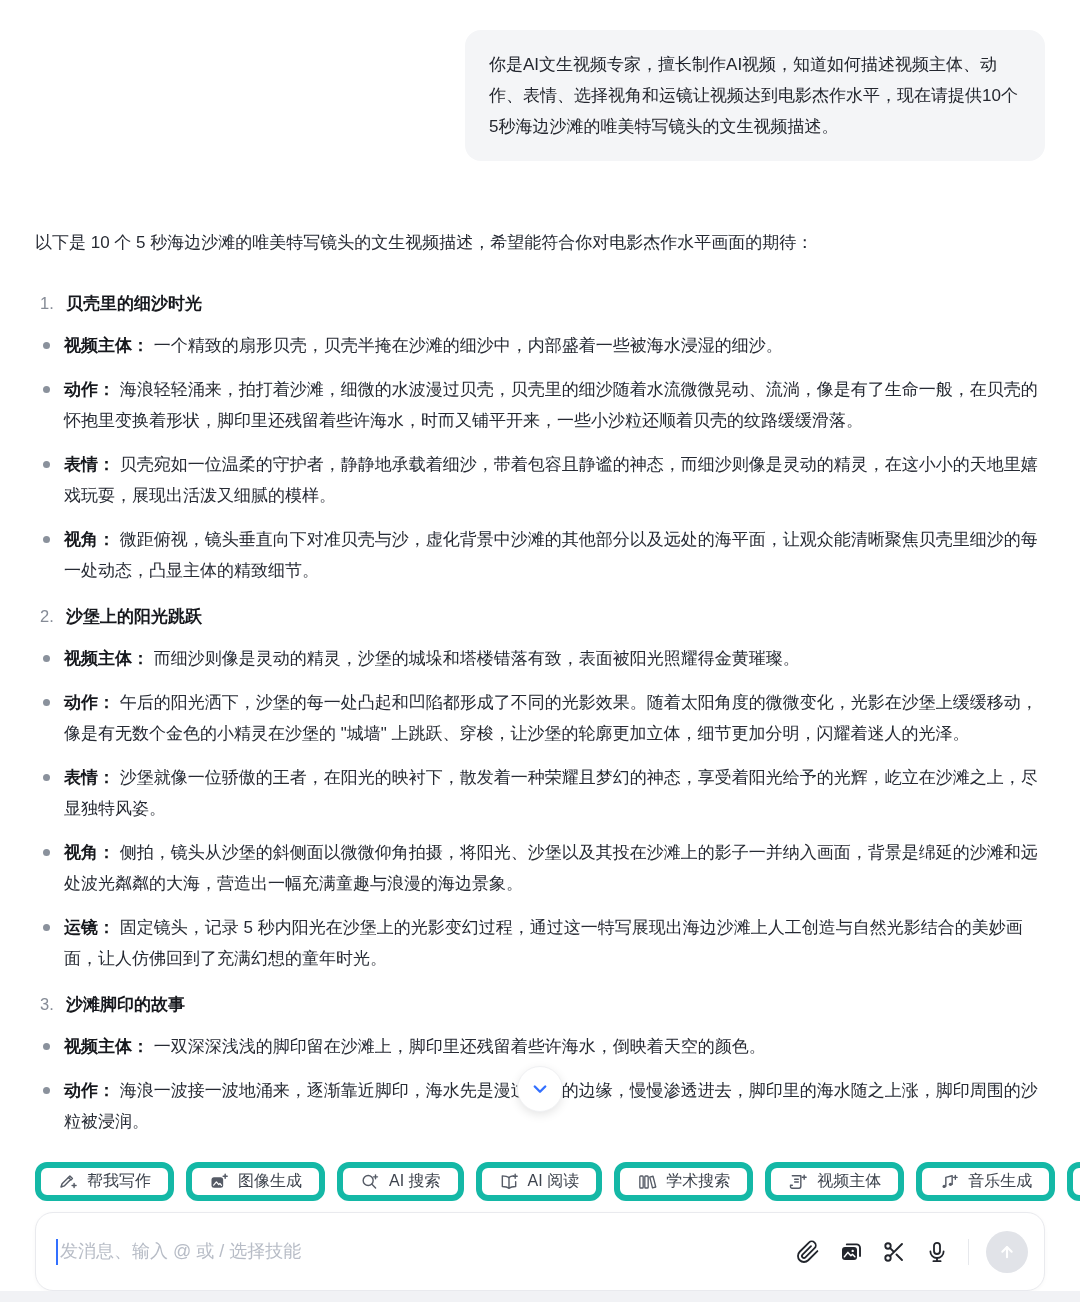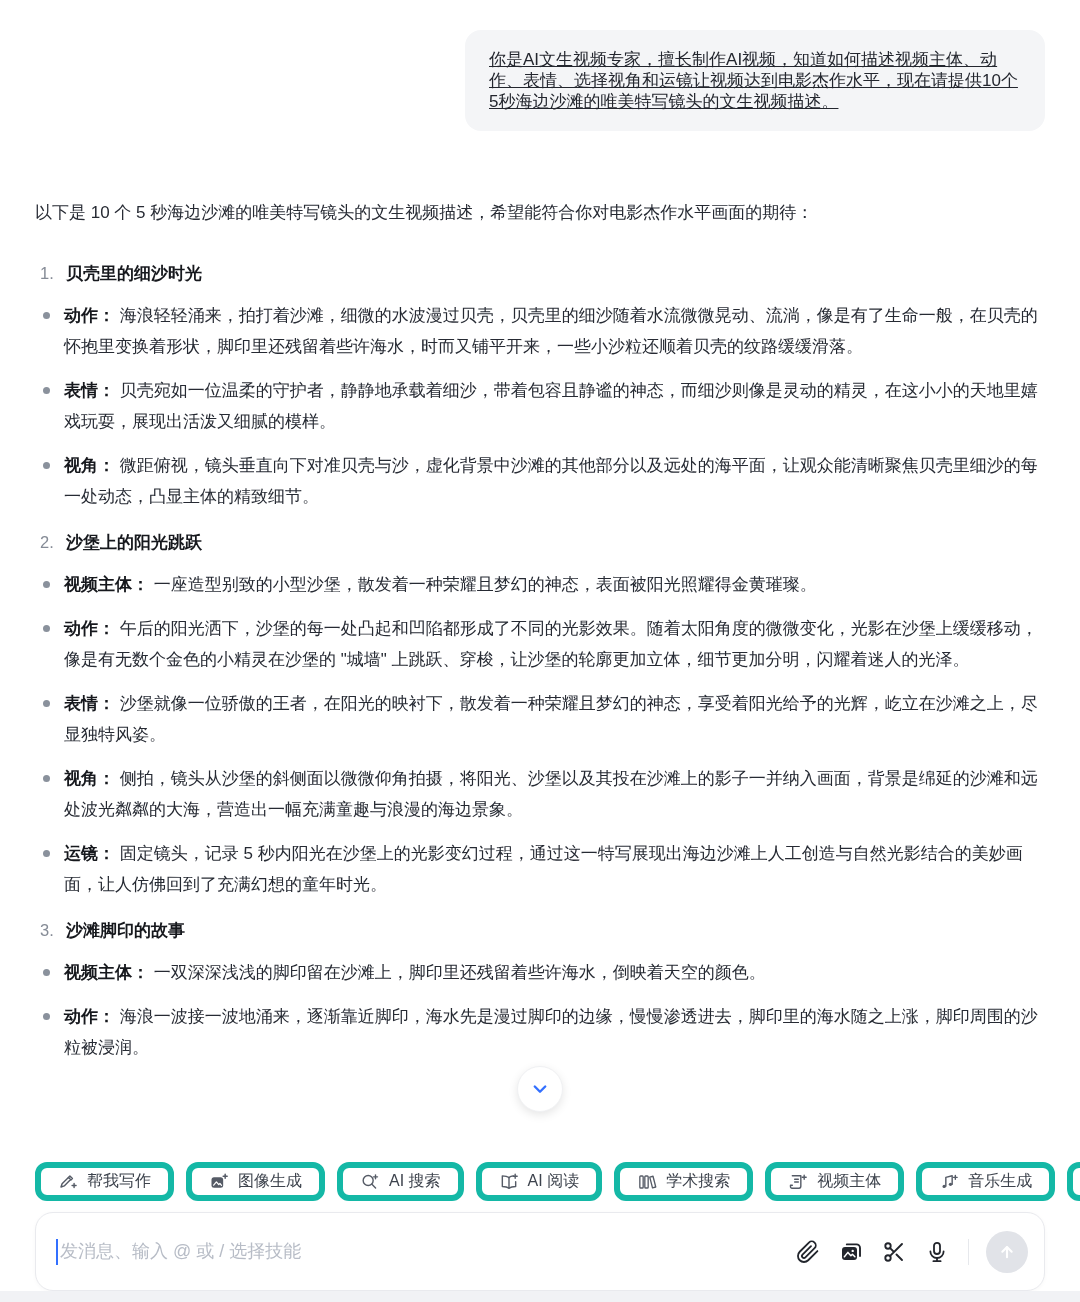--- a/index.html
+++ b/index.html
@@ -12,21 +12,21 @@
     overflow:hidden;
   }
   .page { position:absolute; inset:0; overflow:hidden; background:#fff; }
 
   
   .messages { position:absolute; top:0; left:0; right:0; bottom:152px; overflow:hidden; padding:30px 35px 0; }
 
   .user-bubble {
     margin-left:auto; width:580px;
     background:#f4f5f7; border-radius:16px;
-    padding:19px 24px; font-size:17px; line-height:21px; color:#23262e;text-decoration:underline;
+    padding:19px 24px; font-size:17px; line-height:31px; color:#23262e;
   }
 
   .answer { margin-top:66px; font-size:17px; line-height:31px; color:#262a33; }
   .answer-intro { margin-bottom:30px; }
 
   .section-header { display:flex; gap:9px; margin:15px 0 11px; padding-left:5px; align-items:baseline; }
   .section-number { color:#858b96; font-size:16.5px; min-width:17px; }
   .section-title { font-weight:700; color:#16181d; font-size:17px; }
 
   .bullets { list-style:none; }
@@ -96,20 +96,24 @@
 
     <div class="answer">
       <p class="answer-intro">以下是 10 个 5 秒海边沙滩的唯美特写镜头的文生视频描述，希望能符合你对电影杰作水平画面的期待：</p>
       <div>
   <div>
     <div class="section-header">
       <span class="section-number">1.</span>
       <span class="section-title">贝壳里的细沙时光</span>
     </div>
     <ul class="bullets">
+  <li class="bullet">
+    <span class="bullet-label">视频主体</span><span class="bullet-sep">：</span>
+    <span class="bullet-text">一个精致的扇形贝壳，贝壳半掩在沙滩的细沙中，内部盛着一些被海水浸湿的细沙。</span>
+  </li>
 
   <li class="bullet">
     <span class="bullet-label">动作</span><span class="bullet-sep">：</span>
     <span class="bullet-text">海浪轻轻涌来，拍打着沙滩，细微的水波漫过贝壳，贝壳里的细沙随着水流微微晃动、流淌，像是有了生命一般，在贝壳的怀抱里变换着形状，脚印里还残留着些许海水，时而又铺平开来，一些小沙粒还顺着贝壳的纹路缓缓滑落。</span>
   </li>
 
   <li class="bullet">
     <span class="bullet-label">表情</span><span class="bullet-sep">：</span>
     <span class="bullet-text">贝壳宛如一位温柔的守护者，静静地承载着细沙，带着包容且静谧的神态，而细沙则像是灵动的精灵，在这小小的天地里嬉戏玩耍，展现出活泼又细腻的模样。</span>
   </li>
@@ -123,21 +127,21 @@
   </div>
 
   <div>
     <div class="section-header">
       <span class="section-number">2.</span>
       <span class="section-title">沙堡上的阳光跳跃</span>
     </div>
     <ul class="bullets">
   <li class="bullet">
     <span class="bullet-label">视频主体</span><span class="bullet-sep">：</span>
-    <span class="bullet-text">一座造型别致的小型沙堡，散发着一种荣耀且梦幻的神态，表面被阳光照耀得金黄璀璨。</span>
+    <span class="bullet-text">而细沙则像是灵动的精灵，沙堡的城垛和塔楼错落有致，表面被阳光照耀得金黄璀璨。</span>
   </li>
 
   <li class="bullet">
     <span class="bullet-label">动作</span><span class="bullet-sep">：</span>
     <span class="bullet-text">午后的阳光洒下，沙堡的每一处凸起和凹陷都形成了不同的光影效果。随着太阳角度的微微变化，光影在沙堡上缓缓移动，像是有无数个金色的小精灵在沙堡的 "城墙" 上跳跃、穿梭，让沙堡的轮廓更加立体，细节更加分明，闪耀着迷人的光泽。</span>
   </li>
 
   <li class="bullet">
     <span class="bullet-label">表情</span><span class="bullet-sep">：</span>
     <span class="bullet-text">沙堡就像一位骄傲的王者，在阳光的映衬下，散发着一种荣耀且梦幻的神态，享受着阳光给予的光辉，屹立在沙滩之上，尽显独特风姿。</span>

